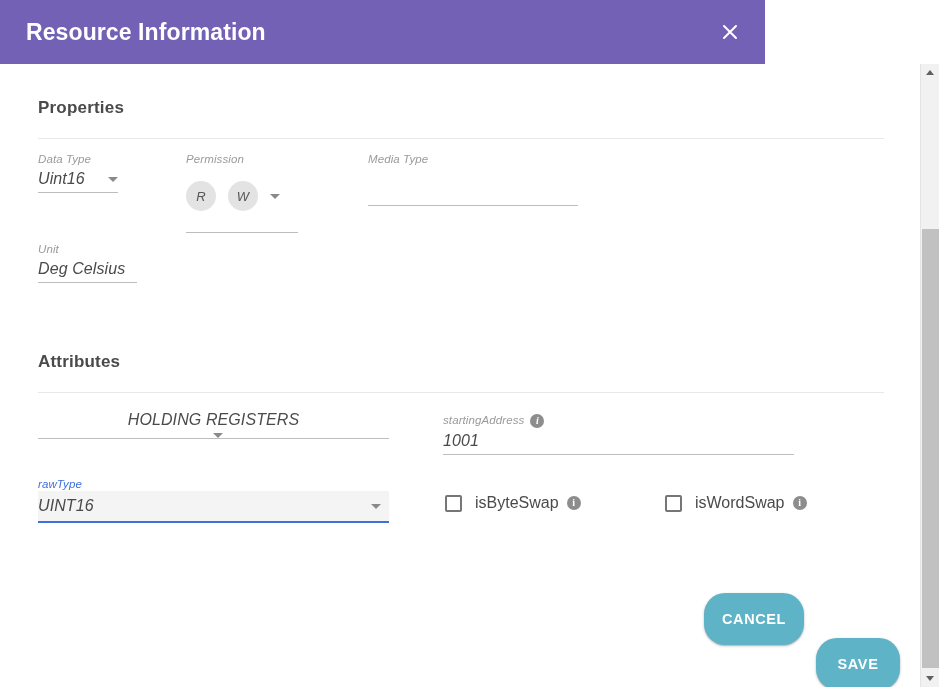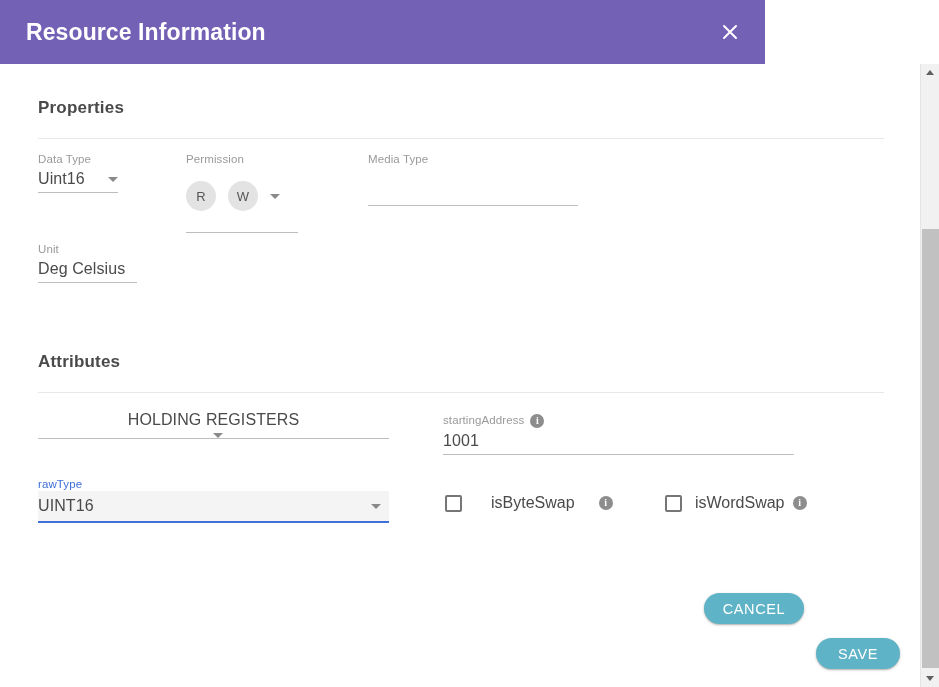--- a/index.html
+++ b/index.html
@@ -73,20 +73,21 @@
   }
   .divider {
     position: absolute;
     height: 1px;
     background: #e8e8e8;
   }
 
   
   .field {
     position: absolute;
+    font-style: italic;
   }
   .field-label {
     font-size: 11.5px;
     color: #9a9a9a;
     line-height: 14px;
     letter-spacing: 0.1px;
     display: block;
     white-space: nowrap;
   }
   .field-label.focused { color: #3f6fd8; }
@@ -173,26 +174,26 @@
   }
   .checkbox-label {
     font-size: 16px;
     color: #4a4a4a;
     margin-left: 13px;
     white-space: nowrap;
   }
 
   
   .btn {
-    height: 31px;
+    height: 52px;
     border-radius: 21px;
     background: #5fb3c6;
     color: #ffffff;
     font-size: 14.5px;
-    font-weight: normal;
+    font-weight: bold;
     letter-spacing: 0.6px;
     border: none;
     cursor: pointer;
     box-shadow: 0 1px 3px rgba(0,0,0,0.22), 0 1px 1px rgba(0,0,0,0.12);
     font-family: "Liberation Sans", sans-serif;
     position: absolute;
   }
 
   
   .scrollbar {
@@ -314,21 +315,21 @@
 
     <div class="field" style="left:38px; top:413px; width:351px;">
       <span class="field-label focused">rawType</span>
       <div class="field-input-row filled-bg" style="width:351px; height:30px;">
         <span class="field-value">UINT16</span>
         <span class="caret"></span>
       </div>
       <div class="field-underline focused"></div>
     </div>
 
-    <div class="checkbox-item" style="left:445px; top:430px;gap:16px;">
+    <div class="checkbox-item" style="left:445px; top:430px;">
       <span class="checkbox-box"></span>
       <span class="checkbox-label">isByteSwap</span>
       <span class="info-icon" style="margin-left:8px;">i</span>
     </div>
 
     <div class="checkbox-item" style="left:665px; top:430px;">
       <span class="checkbox-box"></span>
       <span class="checkbox-label">isWordSwap</span>
       <span class="info-icon" style="margin-left:8px;">i</span>
     </div>

